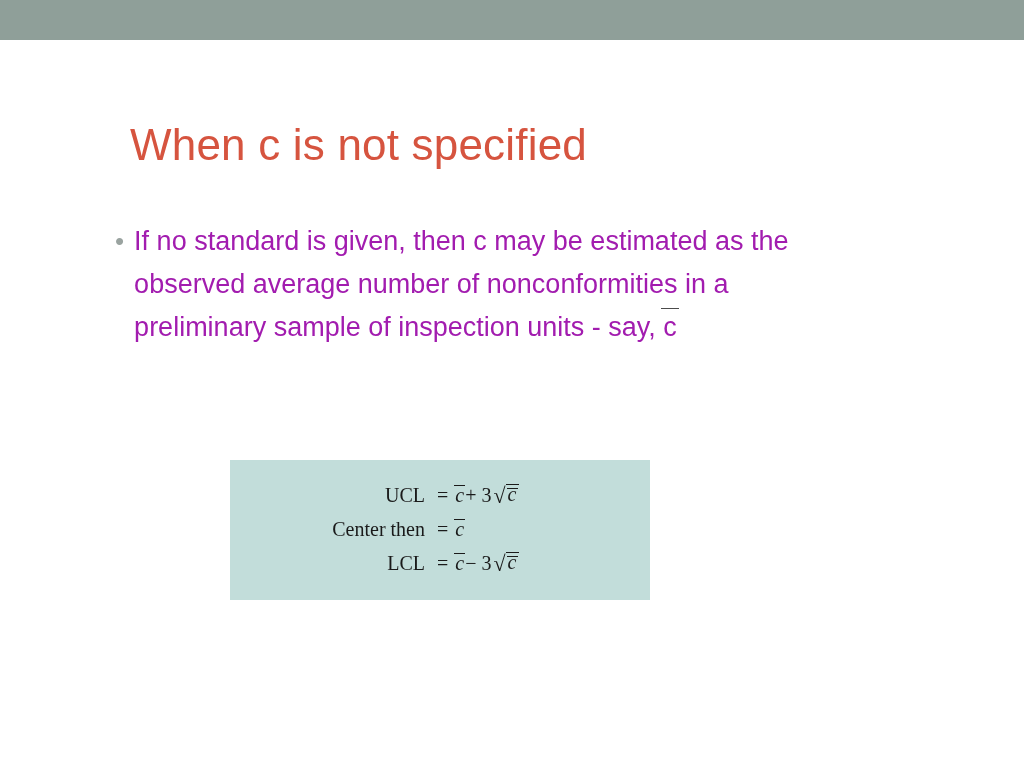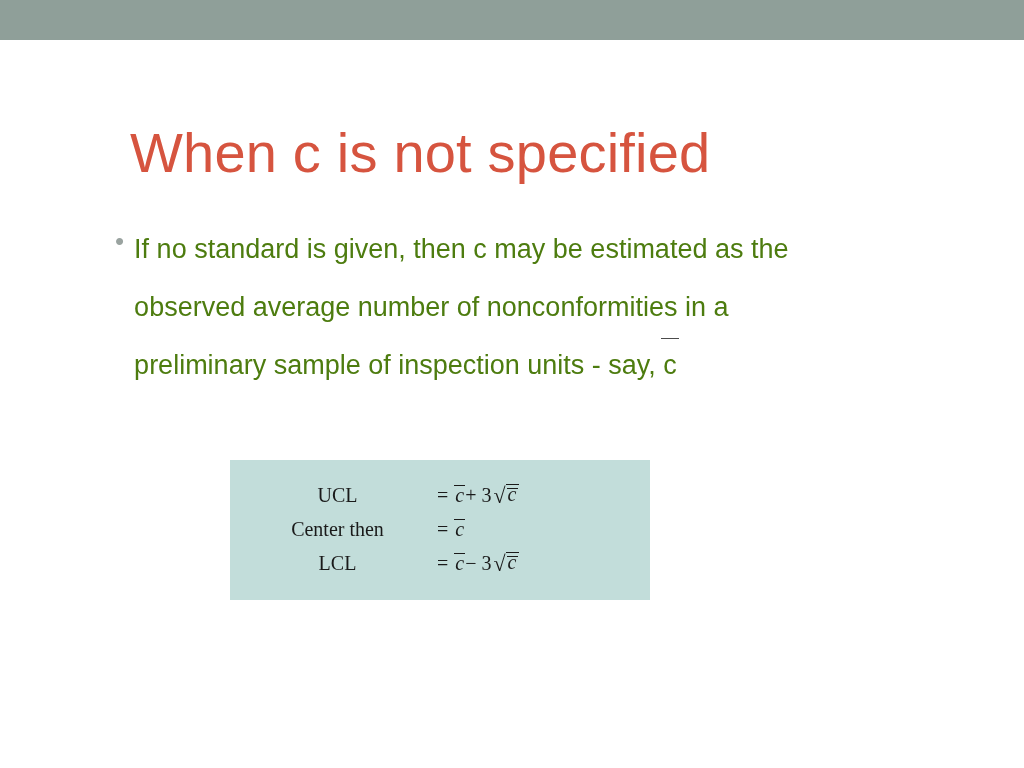--- a/index.html
+++ b/index.html
@@ -19,43 +19,43 @@
   .slide {
     position: relative;
     width: 1024px;
     height: 728px;
     box-sizing: border-box;
   }
   .title {
     position: absolute;
     left: 130px;
     top: 80px;
-    font-size: 56px;
+    font-size: 44px;
     font-weight: 400;
     color: #d6543f;
     letter-spacing: 0.2px;
   }
   .bullet-row {
     position: absolute;
     left: 115px;
     top: 180px;
     display: flex;
     align-items: flex-start;
   }
   .bullet-dot {
     color: #9aa3a0;
     font-size: 26px;
     line-height: 38px;
     margin-right: 10px;
     margin-top: 2px;
   }
   .bullet-text {
     font-size: 27px;
-    line-height: 58px;
-    color: #4d7c0f;
+    line-height: 43px;
+    color: #a21caf;
     max-width: 700px;
   }
   .cbar {
     position: relative;
     display: inline-block;
   }
   .cbar::before {
     content: "";
     position: absolute;
     top: 2px;
@@ -78,21 +78,21 @@
   }
   .formula-row {
     display: flex;
     align-items: center;
     justify-content: flex-start;
     height: 34px;
     white-space: nowrap;
   }
   .f-label {
     width: 175px;
-    text-align: center;
+    text-align: right;
     font-size: 20px;
     padding-right: 6px;
   }
   .f-eq {
     font-size: 20px;
     padding: 0 6px;
   }
   .f-rhs {
     font-size: 20px;
     display: flex;

